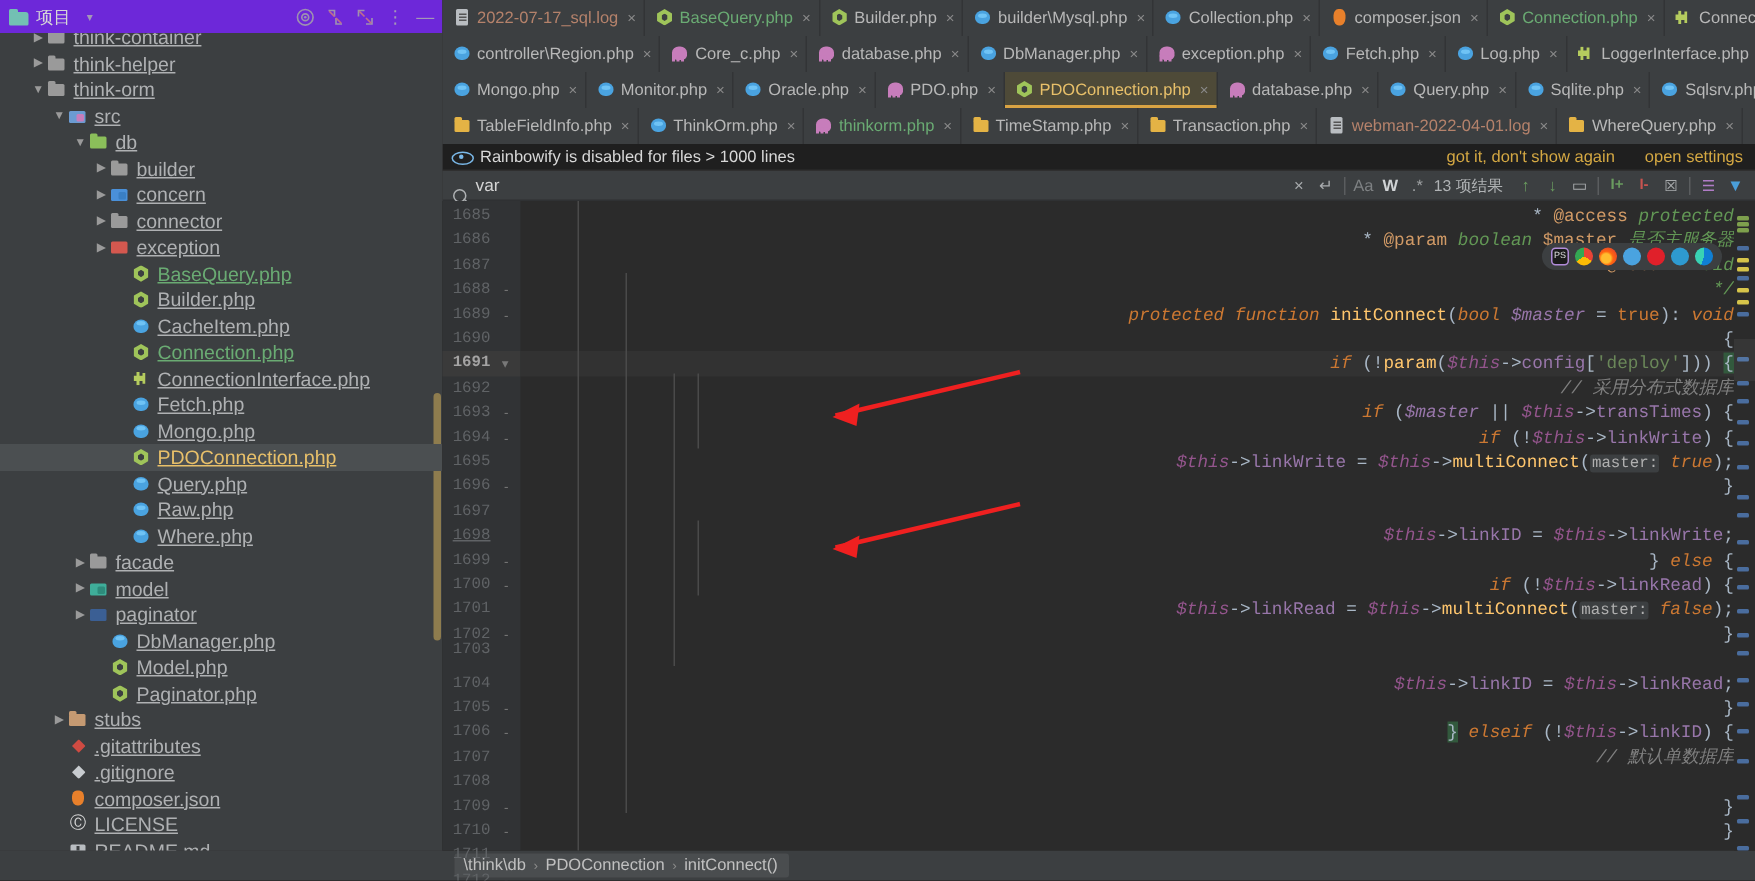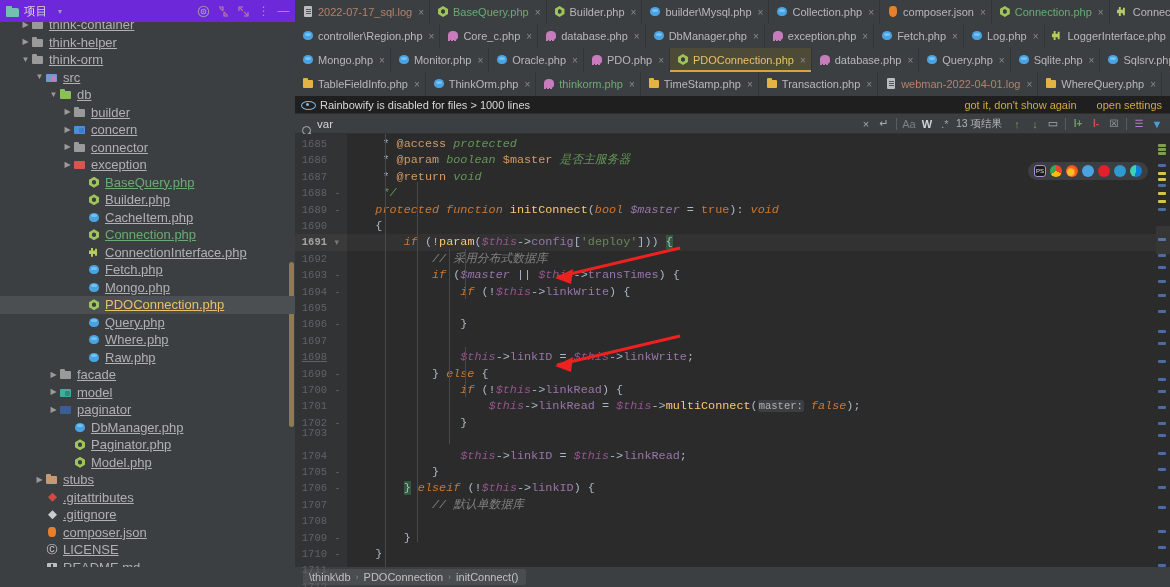--- a/index.html
+++ b/index.html
@@ -121,21 +121,21 @@
   .find-ico::before { content:""; position:absolute; left:1px; top:2px; width:7px; height:7px; border:1.3px solid #aeb1b3; border-radius:50%;}
   .find-ico::after { content:""; position:absolute; left:7.5px; top:8.5px; width:4px; height:1.3px; background:#aeb1b3; transform:rotate(42deg); transform-origin:left;}
   .find-input { font-size: 11.5px; color: #d4d4d4; font-family: "Liberation Sans", sans-serif; margin-left: 2px; }
   .find-mid { flex: 1 1 auto; }
   .fb-btn { width: 18px; height: 18px; display: inline-flex; align-items: center; justify-content: center;
             font-size: 11px; color: #a8abad; }
   .fb-sep { width:1px; height:12px; background:#5a5d5f; margin:0 3px; }
   .fb-count { font-size: 10.5px; color: #b0b3b5; margin: 0 6px 0 2px; white-space: nowrap;}
 
   
-  .code-area { flex: 1 1 auto; display: flex; min-height: 0; position: relative; background: #2b2b2b; }
+  .code-area { flex: 1 1 auto; display: flex; min-height: 0; position: relative; background: #2b2b2b; text-align: right; }
   .gutter { width: 52px; flex: 0 0 52px; background: #313335; position: relative; }
   .gutter-num { position: absolute; right: 20px; font-size: 10.5px; color: #606366;
                 font-family: "Liberation Mono", monospace; line-height: 16.4px; }
   .gutter-num.cur { color: #a4a3a3; font-weight: bold; }
   .fold { position: absolute; right: 8px; font-size: 9px; color: #787878; line-height: 16.4px; }
 
   .code-scroll { flex: 1 1 auto; position: relative; overflow: hidden; }
   .code-line { position: absolute; left: 0; right: 0; height: 16.4px; white-space: pre;
                font-family: "Liberation Mono", monospace; font-size: 11.8px; line-height: 16.4px; color: #a9b7c6; }
   .cur-line-bg { position: absolute; left: 0; right: 0; height: 16.4px; background: #323232; }
@@ -301,26 +301,26 @@
             <span class="lbl" style="color: rgb(232, 192, 106);">PDOConnection.php</span>
           </div>
           <div class="node" style="padding-left: 76px;">
             <span class="arrow none">·</span>
             <span class="ic ic-php"></span>
             <span class="lbl">Query.php</span>
           </div>
           <div class="node" style="padding-left: 76px;">
             <span class="arrow none">·</span>
             <span class="ic ic-php"></span>
+            <span class="lbl">Raw.php</span>
+          </div>
+          <div class="node" style="padding-left: 76px;">
+            <span class="arrow none">·</span>
+            <span class="ic ic-php"></span>
             <span class="lbl">Where.php</span>
-          </div>
-          <div class="node" style="padding-left: 76px;">
-            <span class="arrow none">·</span>
-            <span class="ic ic-php"></span>
-            <span class="lbl">Raw.php</span>
           </div>
           <div class="node" style="padding-left: 48px;">
             <span class="arrow">▶</span>
             <span class="ic ic-folder"></span>
             <span class="lbl">facade</span>
           </div>
           <div class="node" style="padding-left: 48px;">
             <span class="arrow">▶</span>
             <span class="ic ic-folder-teal"></span>
             <span class="lbl">model</span>
@@ -331,26 +331,26 @@
             <span class="lbl">paginator</span>
           </div>
           <div class="node" style="padding-left: 62px;">
             <span class="arrow none">·</span>
             <span class="ic ic-php"></span>
             <span class="lbl">DbManager.php</span>
           </div>
           <div class="node" style="padding-left: 62px;">
             <span class="arrow none">·</span>
             <span class="ic ic-class"></span>
+            <span class="lbl">Model.php</span>
+          </div>
+          <div class="node" style="padding-left: 62px;">
+            <span class="arrow none">·</span>
+            <span class="ic ic-class"></span>
             <span class="lbl">Paginator.php</span>
-          </div>
-          <div class="node" style="padding-left: 62px;">
-            <span class="arrow none">·</span>
-            <span class="ic ic-class"></span>
-            <span class="lbl">Model.php</span>
           </div>
           <div class="node" style="padding-left: 34px;">
             <span class="arrow">▶</span>
             <span class="ic ic-folder-stubs"></span>
             <span class="lbl">stubs</span>
           </div>
           <div class="node" style="padding-left: 34px;">
             <span class="arrow none">·</span>
             <span class="ic ic-diamond-red"></span>
             <span class="lbl">.gitattributes</span>
@@ -630,20 +630,21 @@
             <div class="code-line" style="top: 18.4px;">     * <span class="t-doctag">@param</span> <span class="t-doc">boolean</span> <span class="t-doctag">$master</span> <span class="t-doc">是否主服务器</span></div>
             <div class="code-line" style="top: 34.8px;">     * <span class="t-doctag">@return</span> <span class="t-doc">void</span></div>
             <div class="code-line" style="top: 51.2px;">     <span class="t-doc">*/</span></div>
             <div class="code-line" style="top: 67.6px;">    <span class="t-kw">protected function </span><span class="t-fn">initConnect</span>(<span class="t-kw">bool </span><span class="t-var">$master</span> = <span class="t-kw2">true</span>): <span class="t-kw">void</span></div>
             <div class="code-line" style="top: 84px;">    {</div>
             <div class="cur-line-bg" style="top: 100.4px;"></div>
             <div class="code-line" style="top: 100.4px;">        <span class="t-kw">if</span> (!<span class="t-fn">param</span>(<span class="t-this">$this</span>-&gt;<span class="t-field">config</span>[<span class="t-str">'deploy'</span>])) <span class="t-match">{</span></div>
             <div class="code-line" style="top: 116.8px;">            <span class="t-cmt">// 采用分布式数据库</span></div>
             <div class="code-line" style="top: 133.2px;">            <span class="t-kw">if</span> (<span class="t-var">$master</span> || <span class="t-this">$this</span>-&gt;<span class="t-field">transTimes</span>) {</div>
             <div class="code-line" style="top: 149.6px;">                <span class="t-kw">if</span> (!<span class="t-this">$this</span>-&gt;<span class="t-field">linkWrite</span>) {</div>
+            <div class="code-line" style="top: 166px;">                    <span class="t-this">$this</span>-&gt;<span class="t-field">linkWrite</span> = <span class="t-this">$this</span>-&gt;<span class="t-fn">multiConnect</span>(<span class="t-hint">master:</span> <span class="t-kw">true</span>);</div>
             <div class="code-line" style="top: 182.4px;">                }</div>
             <div class="code-line" style="top: 198.8px;"></div>
             <div class="code-line" style="top: 215.2px;">                <span class="t-this">$this</span>-&gt;<span class="t-field">linkID</span> = <span class="t-this">$this</span>-&gt;<span class="t-field">linkWrite</span>;</div>
             <div class="code-line" style="top: 231.6px;">            } <span class="t-kw">else</span> {</div>
             <div class="code-line" style="top: 248px;">                <span class="t-kw">if</span> (!<span class="t-this">$this</span>-&gt;<span class="t-field">linkRead</span>) {</div>
             <div class="code-line" style="top: 264.4px;">                    <span class="t-this">$this</span>-&gt;<span class="t-field">linkRead</span> = <span class="t-this">$this</span>-&gt;<span class="t-fn">multiConnect</span>(<span class="t-hint">master:</span> <span class="t-kw">false</span>);</div>
             <div class="code-line" style="top: 280.8px;">                }</div>
             <div class="code-line" style="top: 297.2px;"></div>
             <div class="code-line" style="top: 313.6px;">                <span class="t-this">$this</span>-&gt;<span class="t-field">linkID</span> = <span class="t-this">$this</span>-&gt;<span class="t-field">linkRead</span>;</div>
             <div class="code-line" style="top: 330px;">            }</div>

